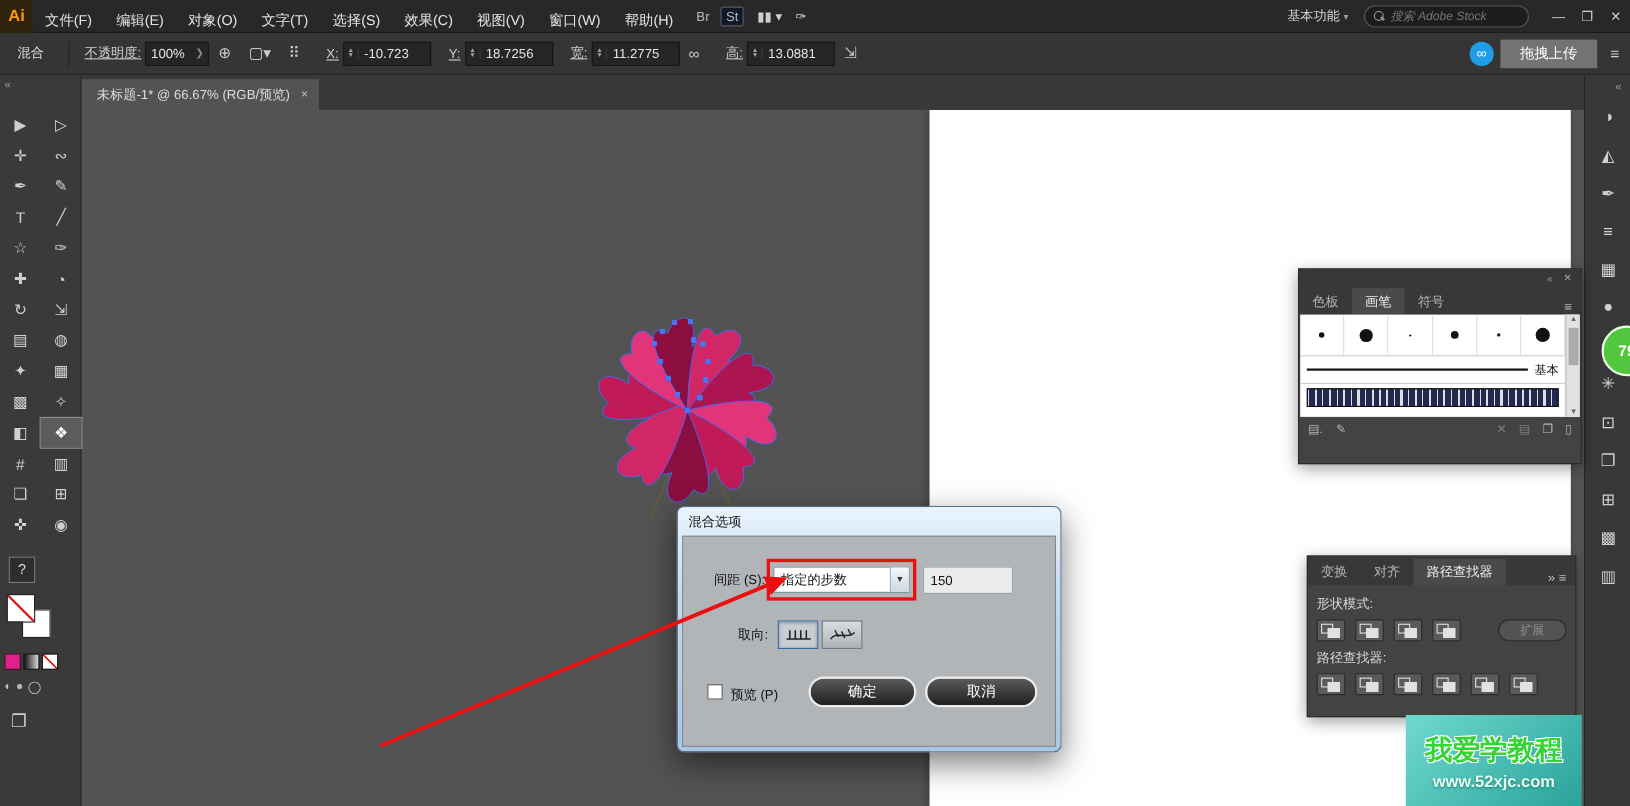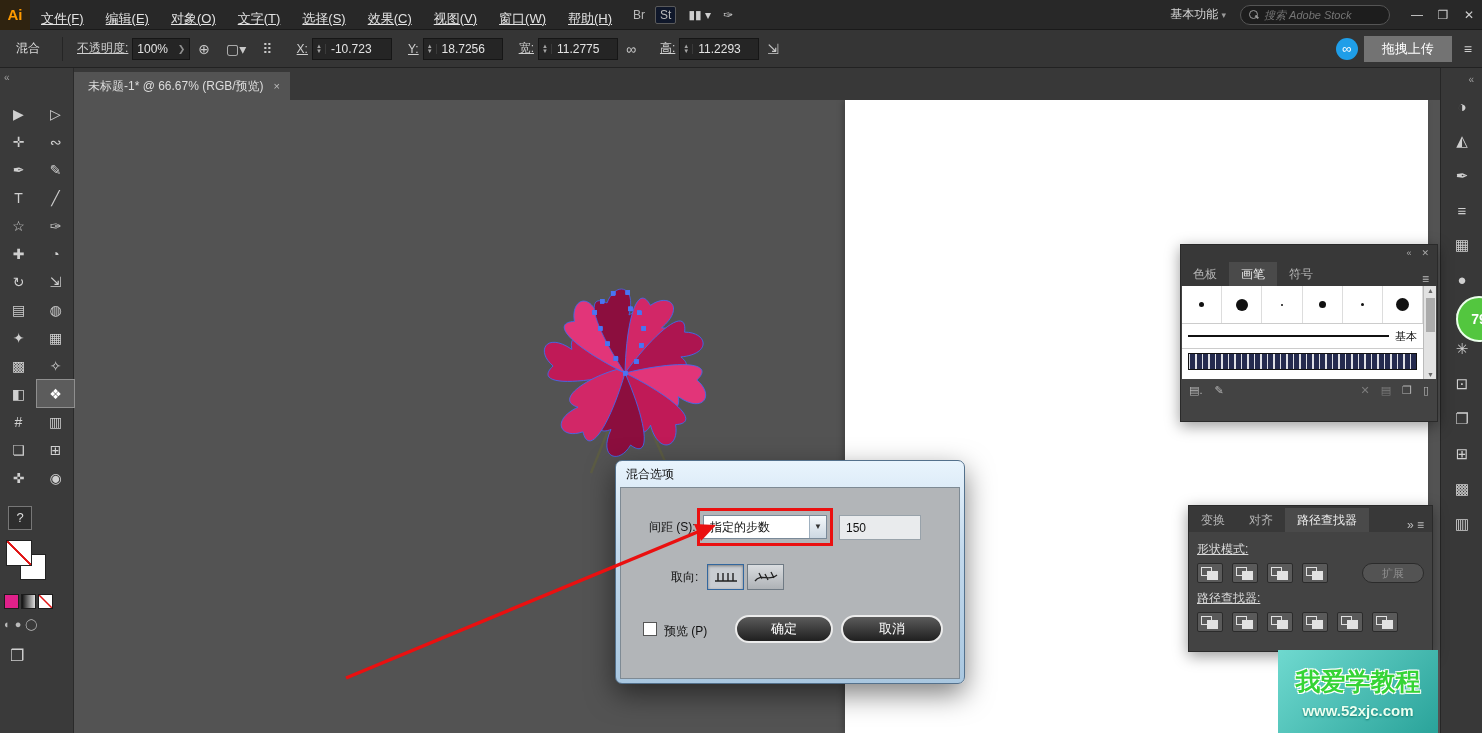--- a/index.html
+++ b/index.html
@@ -3,21 +3,21 @@
 <meta charset="utf-8">
 <style>
   * { box-sizing: border-box; margin: 0; padding: 0; }
   html,body { background:#222; }
   body { font-family:"Liberation Sans","DejaVu Sans",sans-serif; }
   .stage { position:relative; width:1482px; height:733px; overflow:hidden; background:#535353; }
 
   
   .menubar { position:absolute; left:0; top:0; width:1482px; height:30px; background:#282828; display:flex; align-items:center; z-index:70; border-bottom:1px solid #1a1a1a; }
   .ai-logo { width:30px; height:30px; background:#2f2310; color:#ff9a00; font-weight:bold; font-size:15px; display:flex; align-items:center; justify-content:center; }
-  .menu-item { color:#e2e2e2; font-size:13px; padding:0 11px; height:22px; line-height:30px; cursor:default;text-decoration:underline; }
+  .menu-item { color:#e2e2e2; font-size:13px; padding:0 11px; height:22px; line-height:30px; cursor:default; }
   .mb-chip { color:#b9b9b9; font-size:12px; margin-left:10px; }
   .mb-chip.box { border:1px solid #5a5a5a; background:#0f172a; padding:1px 4px; border-radius:2px; }
   .mb-icon { color:#cfcfcf; font-size:12px; margin-left:12px; }
   .mb-right { margin-left:auto; display:flex; align-items:center; }
   .workspace { color:#d5d5d5; font-size:12px; margin-right:14px; }
   .workspace .chev { font-size:9px; color:#9a9a9a; }
   .searchbox { display:flex; align-items:center; width:150px; height:20px; background:#1d1d1d; border:1px solid #555; border-radius:11px; padding:0 8px; margin-right:14px; }
   .mag { position:relative; width:10px; height:10px; margin-right:5px; flex:none; }
   .mag::before { content:""; position:absolute; left:0; top:0; width:7px; height:7px; border:1.5px solid #9a9a9a; border-radius:50%; }
   .mag::after { content:""; position:absolute; left:6px; top:6px; width:4px; height:1.5px; background:#9a9a9a; transform:rotate(45deg); }
@@ -105,21 +105,21 @@
   .br-basic { font-size:11px; color:#111; margin-left:6px; }
   .br-row3 { height:17px; margin:4px 19px 0 6px; background:#242a4e; border:1px solid #111; background-image:repeating-linear-gradient(90deg,rgba(255,255,255,.85) 0 1px,transparent 1px 6px,rgba(255,255,255,.85) 6px 8px,transparent 8px 13px); }
   .br-scroll { position:absolute; right:0; top:0; width:13px; height:100%; background:#e2e2e2; border-left:1px solid #bbb; }
   .br-scroll .th { position:absolute; left:2px; top:12px; width:9px; height:34px; background:#ababab; }
   .br-scroll .ar { position:absolute; left:0; width:13px; font-size:7px; color:#666; text-align:center; }
   .p-foot { height:23px; display:flex; align-items:center; gap:12px; padding:0 8px; color:#b5b5b5; font-size:11px; }
   .p-foot .dim { color:#7d7d7d; }
   .p-foot .right { margin-left:auto; display:flex; gap:11px; }
 
   .pf-body { padding:6px 8px; }
-  .pf-label { color:#d8d8d8; font-size:12px; margin:3px 0 5px;text-decoration:underline; }
+  .pf-label { color:#d8d8d8; font-size:12px; margin:3px 0 5px; }
   .pf-row { display:flex; align-items:center; gap:9px; margin-bottom:7px; }
   .sqbtn { position:relative; width:26px; height:20px; background:#5a5a5a; border:1px solid #2b2b2b; border-radius:2px; }
   .sqbtn i { position:absolute; width:11px; height:9px; border:1px solid #e2e2e2; }
   .sqbtn i.a { left:3px; top:3px; }
   .sqbtn i.b { left:9px; top:7px; background:#e2e2e2; }
   .expand-btn { margin-left:auto; width:62px; height:20px; background:#535353; border:1px solid #2b2b2b; border-radius:10px; color:#8f8f8f; font-size:11px; text-align:center; line-height:18px; }
 
   
   .dock { position:absolute; right:0; top:68px; width:42px; height:665px; background:#383838; border-left:1px solid #262626; z-index:10; }
   .dock .collapse2 { position:absolute; top:6px; right:8px; color:#9f9f9f; font-size:10px; }
@@ -195,21 +195,21 @@
       <div class="cb-box box">
           <span class="spin">▲<br>▼</span>
           <span class="val">11.2775</span>
         </div>
     </div>
     <span class="cb-icon">∞</span>
     <div class="nf">
       <span class="cb-label">高:</span>
       <div class="cb-box box">
           <span class="spin">▲<br>▼</span>
-          <span class="val">11.2293</span>
+          <span class="val">13.0881</span>
         </div>
     </div>
     <span class="cb-icon">⇲</span>
     <div class="cb-right">
       <span class="cc-circle">∞</span>
       <span class="upload-btn">拖拽上传</span>
       <span class="cb-list">≡</span>
     </div>
   </div>
 

